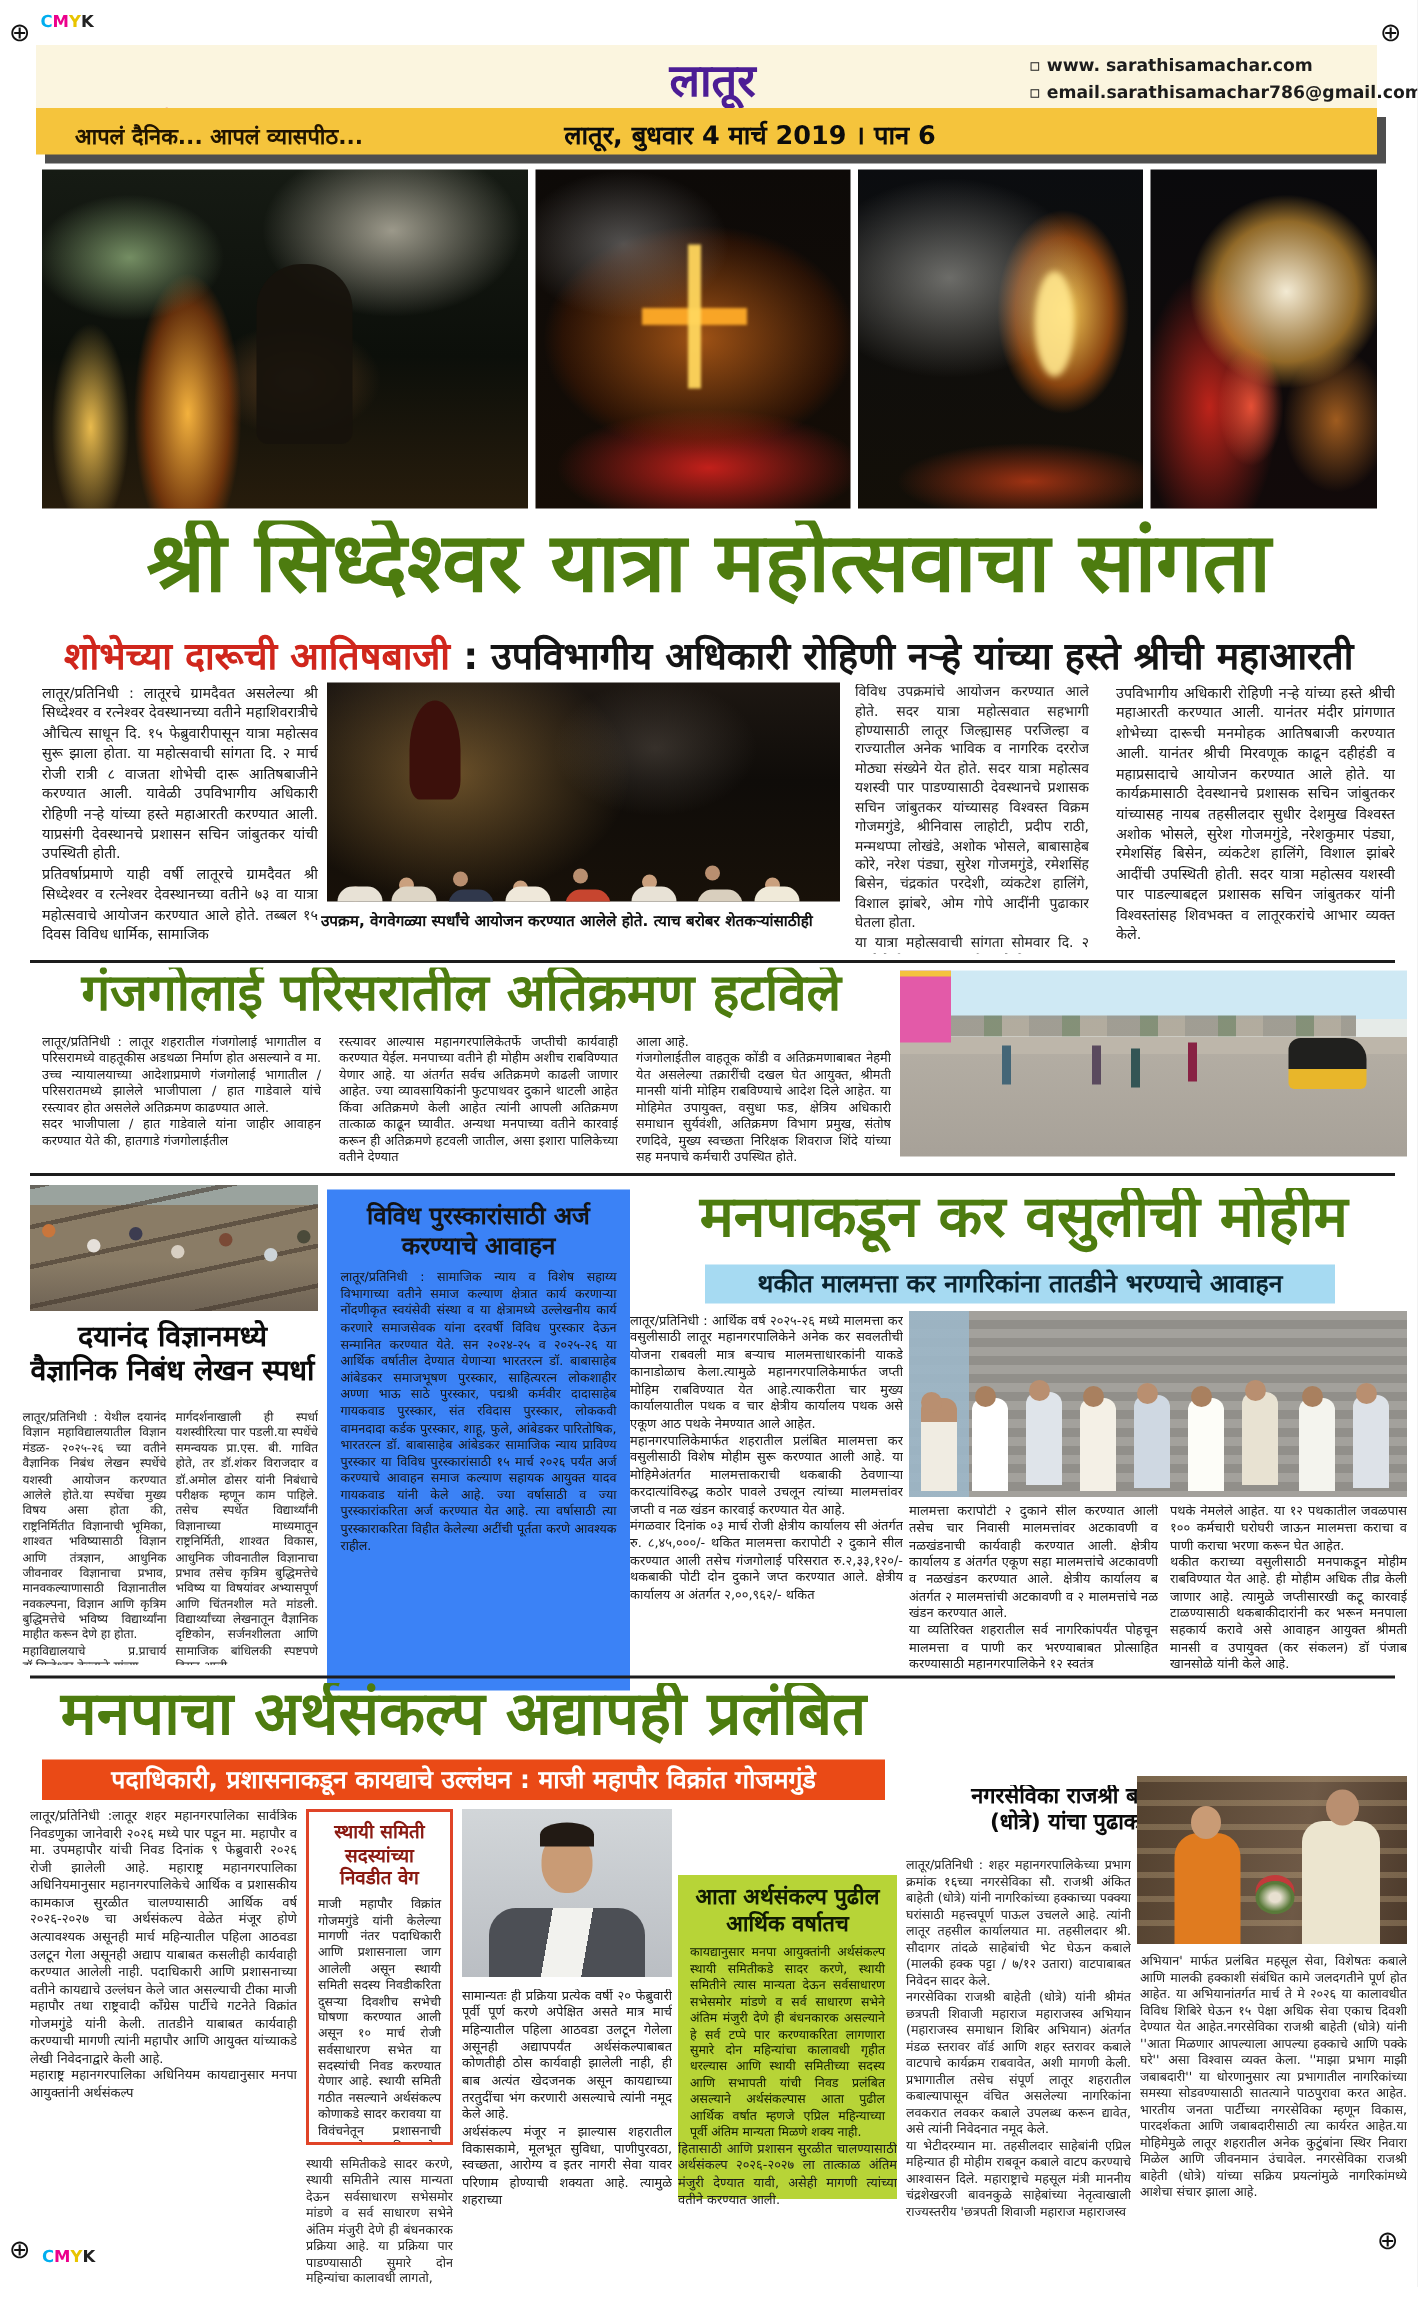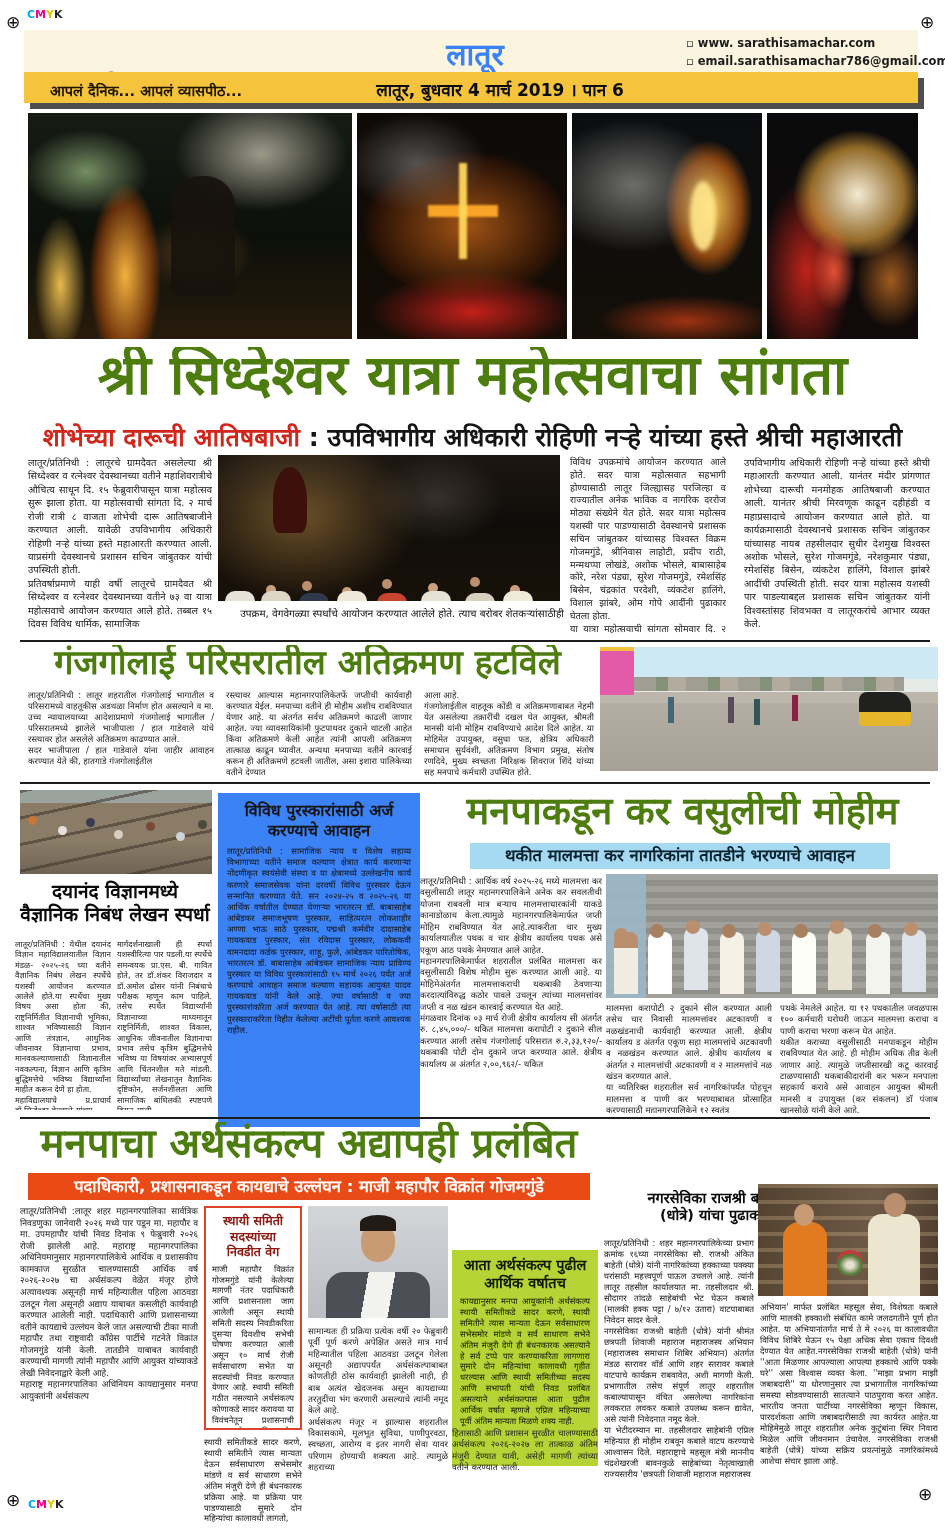--- a/index.html
+++ b/index.html
@@ -4,33 +4,33 @@
 <style>
   html,body{margin:0;padding:0;background:#e9e9e9;}
   body{font-family:"DejaVu Sans","Liberation Sans",sans-serif;}
   #paper{position:relative;width:945px;height:1538px;background:#ffffff;margin:0 auto;overflow:hidden;}
   .reg{position:absolute;color:#111;font-size:17px;line-height:1;}
   .cmyk{position:absolute;font-size:11px;font-weight:700;letter-spacing:0;}
   .cmyk span{display:inline-block;}
   .c-c{color:#00aeef}.c-m{color:#ec008c}.c-y{color:#e8c400}.c-k{color:#222}
   .cream{position:absolute;background:#fbf5df;}
   .logo{position:absolute;font-size:33px;font-weight:400;color:#d6201d;letter-spacing:1px;line-height:1;margin-top:36px;}
-  .city{position:absolute;font-size:30px;font-weight:900;color:#3b82f6;text-align:center;line-height:1;}
+  .city{position:absolute;font-size:30px;font-weight:900;color:#4c1d95;text-align:center;line-height:1;}
   .contact{position:absolute;font-size:11.5px;color:#1c1c1c;line-height:1.55;font-weight:600;}
   .contact .row{white-space:nowrap;}
   .yellow{position:absolute;background:#f5c43c;box-shadow:6px 6px 0 #4e4e4e;}
   .tagline{position:absolute;font-size:14.5px;font-weight:800;color:#201400;}
   .dateline{position:absolute;font-size:17px;font-weight:900;color:#0c0c0c;text-align:center;}
   .ph{position:absolute;overflow:hidden;background:#111;}
   .mainhead{position:absolute;font-weight:900;color:#4d7c0f;text-align:center;line-height:1.05;overflow:hidden;}
   .kicker{position:absolute;text-align:center;font-weight:800;overflow:hidden;white-space:nowrap;}
   .kicker .red{color:#d0261c;}
   .kicker .blk{color:#151515;}
   .col{position:absolute;text-align:justify;color:#1b1b1b;white-space:pre-line;overflow:hidden;}
-  .cap{position:absolute;font-weight:400;color:#111;text-align:right;overflow:hidden;}
+  .cap{position:absolute;font-weight:700;color:#111;text-align:left;overflow:hidden;}
   .hr{position:absolute;background:#1c1c1c;height:2px;}
   .band-blue{position:absolute;background:#a6daf2;color:#09232f;font-weight:800;text-align:center;overflow:hidden;}
   .band-red{position:absolute;background:#ea4a16;color:#ffffff;font-weight:800;text-align:center;overflow:hidden;}
   .boxsalmon{position:absolute;background:#3b82f6;padding:8px 9px;box-sizing:border-box;overflow:hidden;}
   .boxsalmon .ttl{font-size:16px;font-weight:800;color:#141414;text-align:center;line-height:1.25;margin-bottom:5px;}
   .boxsalmon .bd{font-size:8.4px;line-height:1.33;text-align:justify;color:#141414;white-space:pre-line;}
   .boxorange{position:absolute;background:#fff;border:2px solid #e04428;padding:5px 6px;box-sizing:border-box;overflow:hidden;}
   .boxorange .ttl{font-size:12.5px;font-weight:800;color:#8a1a12;text-align:center;line-height:1.25;margin-bottom:4px;}
   .boxorange .bd{font-size:8.3px;line-height:1.3;text-align:justify;color:#1b1b1b;white-space:pre-line;}
   .boxgreen{position:absolute;background:#b7d437;padding:6px 8px;box-sizing:border-box;overflow:hidden;margin-top:44px;}

